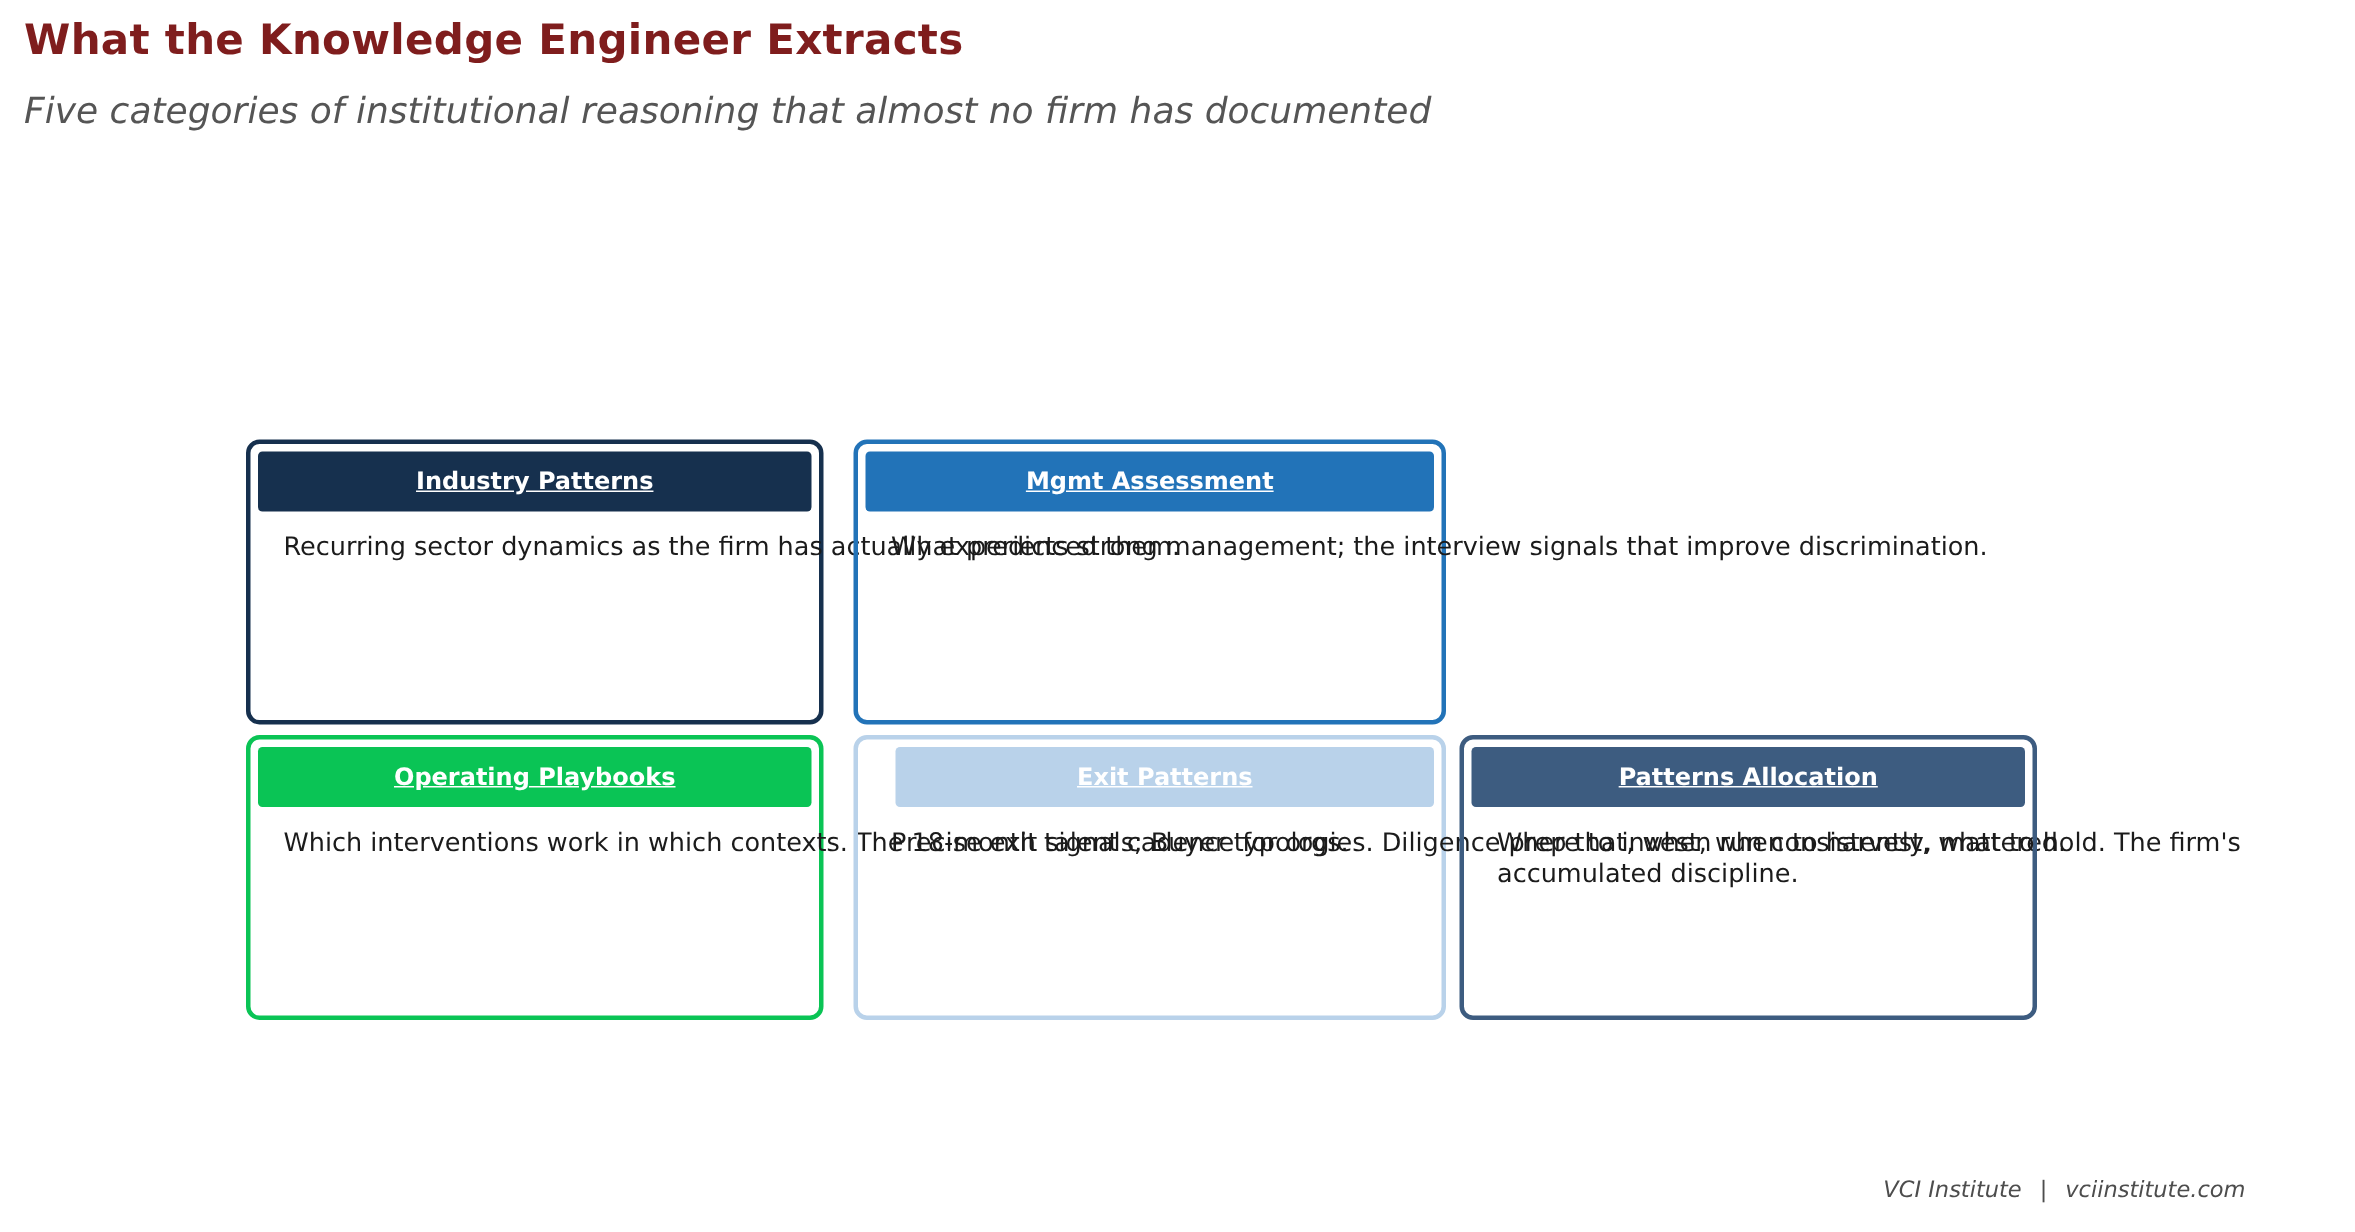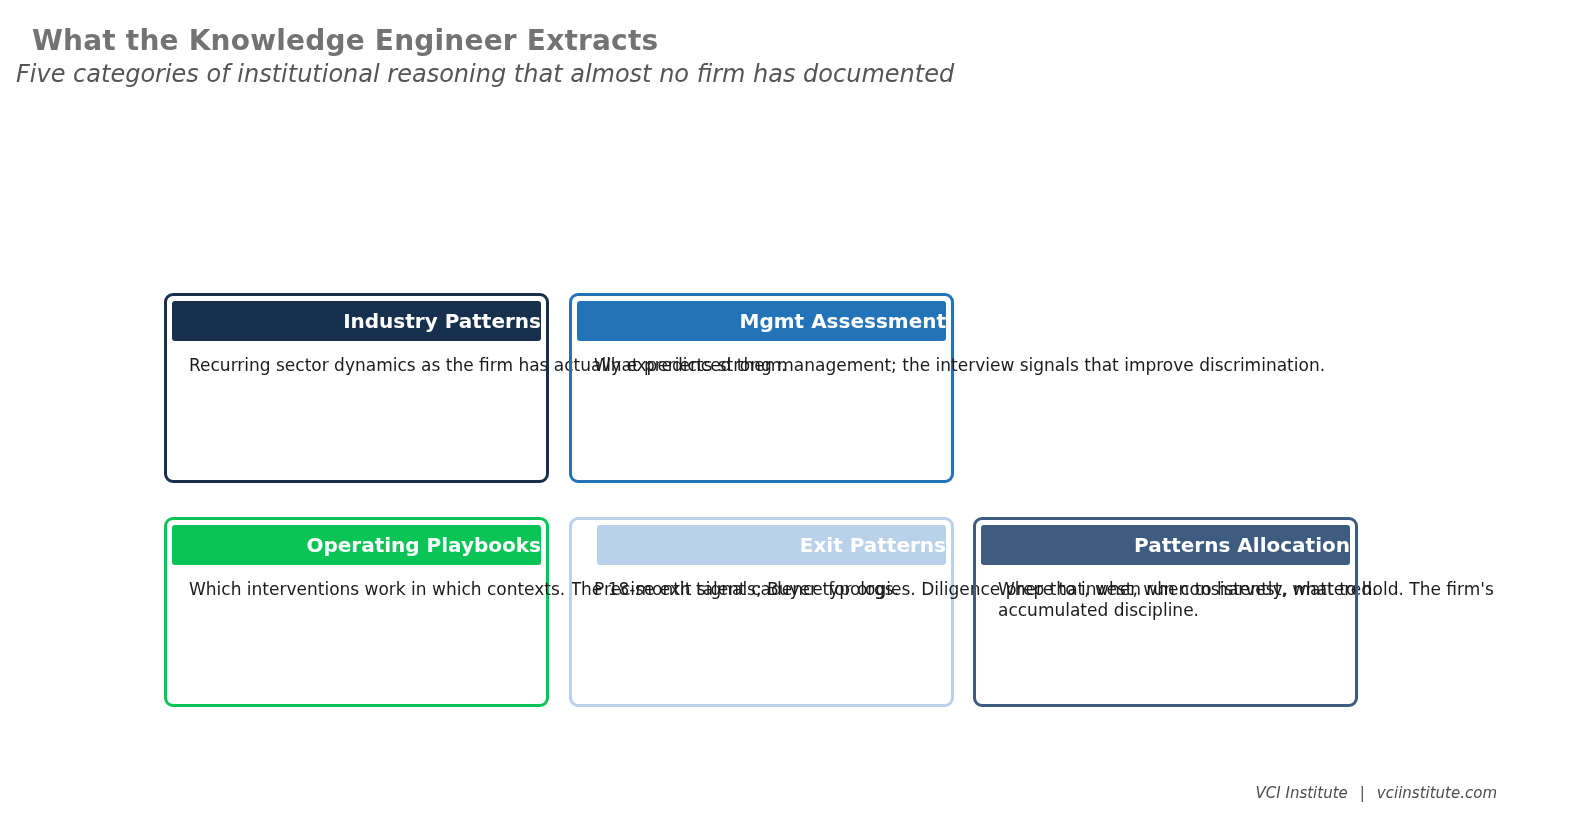--- a/index.html
+++ b/index.html
@@ -4,49 +4,48 @@
 <style>
   html,body{margin:0;padding:0;background:#fff;}
   #slide{
     position:relative;
     width:1570px;height:821px;
     background:#ffffff;
     overflow:hidden;
     font-family:"DejaVu Sans", sans-serif;
   }
   .page-title{
-    position:absolute;left:16px;top:24px;
-    font-size:28px;font-weight:bold;color:#737373;
+    position:absolute;left:16px;top:10px;
+    font-size:28px;font-weight:bold;color:#7f1d1d;
     letter-spacing:0.2px;
-    margin-left:16px;
   }
   .page-subtitle{
     position:absolute;left:16px;top:60px;
     font-size:24px;font-style:italic;color:#555555;
   }
   .card{
     position:absolute;
     width:379px;height:184px;
     border:3px solid #000;
     border-radius:9px;
     background:transparent;
   }
   .r0{top:293px;}
-  .r1{top:517px;}
+  .r1{top:490px;}
   .c0{left:164px;}
-  .c1{left:569px;}
+  .c1{left:569px;padding-left:10px;}
   .c2{left:973px;}
   .hdr{
     position:absolute;top:5px;left:5px;right:5px;height:40px;
     border-radius:3px;
   }
   .hdr-title{
     display:block;width:100%;
-    text-align:right;line-height:40px;
-    font-size:20px;font-weight:bold;color:#ffffff;
+    text-align:center;line-height:40px;
+    font-size:16px;font-weight:bold;color:#ffffff;text-decoration:underline;
   }
   .body-text{
     position:absolute;top:59px;left:22px;
     font-size:17px;line-height:21px;color:#1b1b1b;
     text-align:left;
   }
   .c0 .body-text{width:1384px;}
   .c1 .body-text{width:979px;}
   .c2 .body-text{width:590px;}
   .footer{

